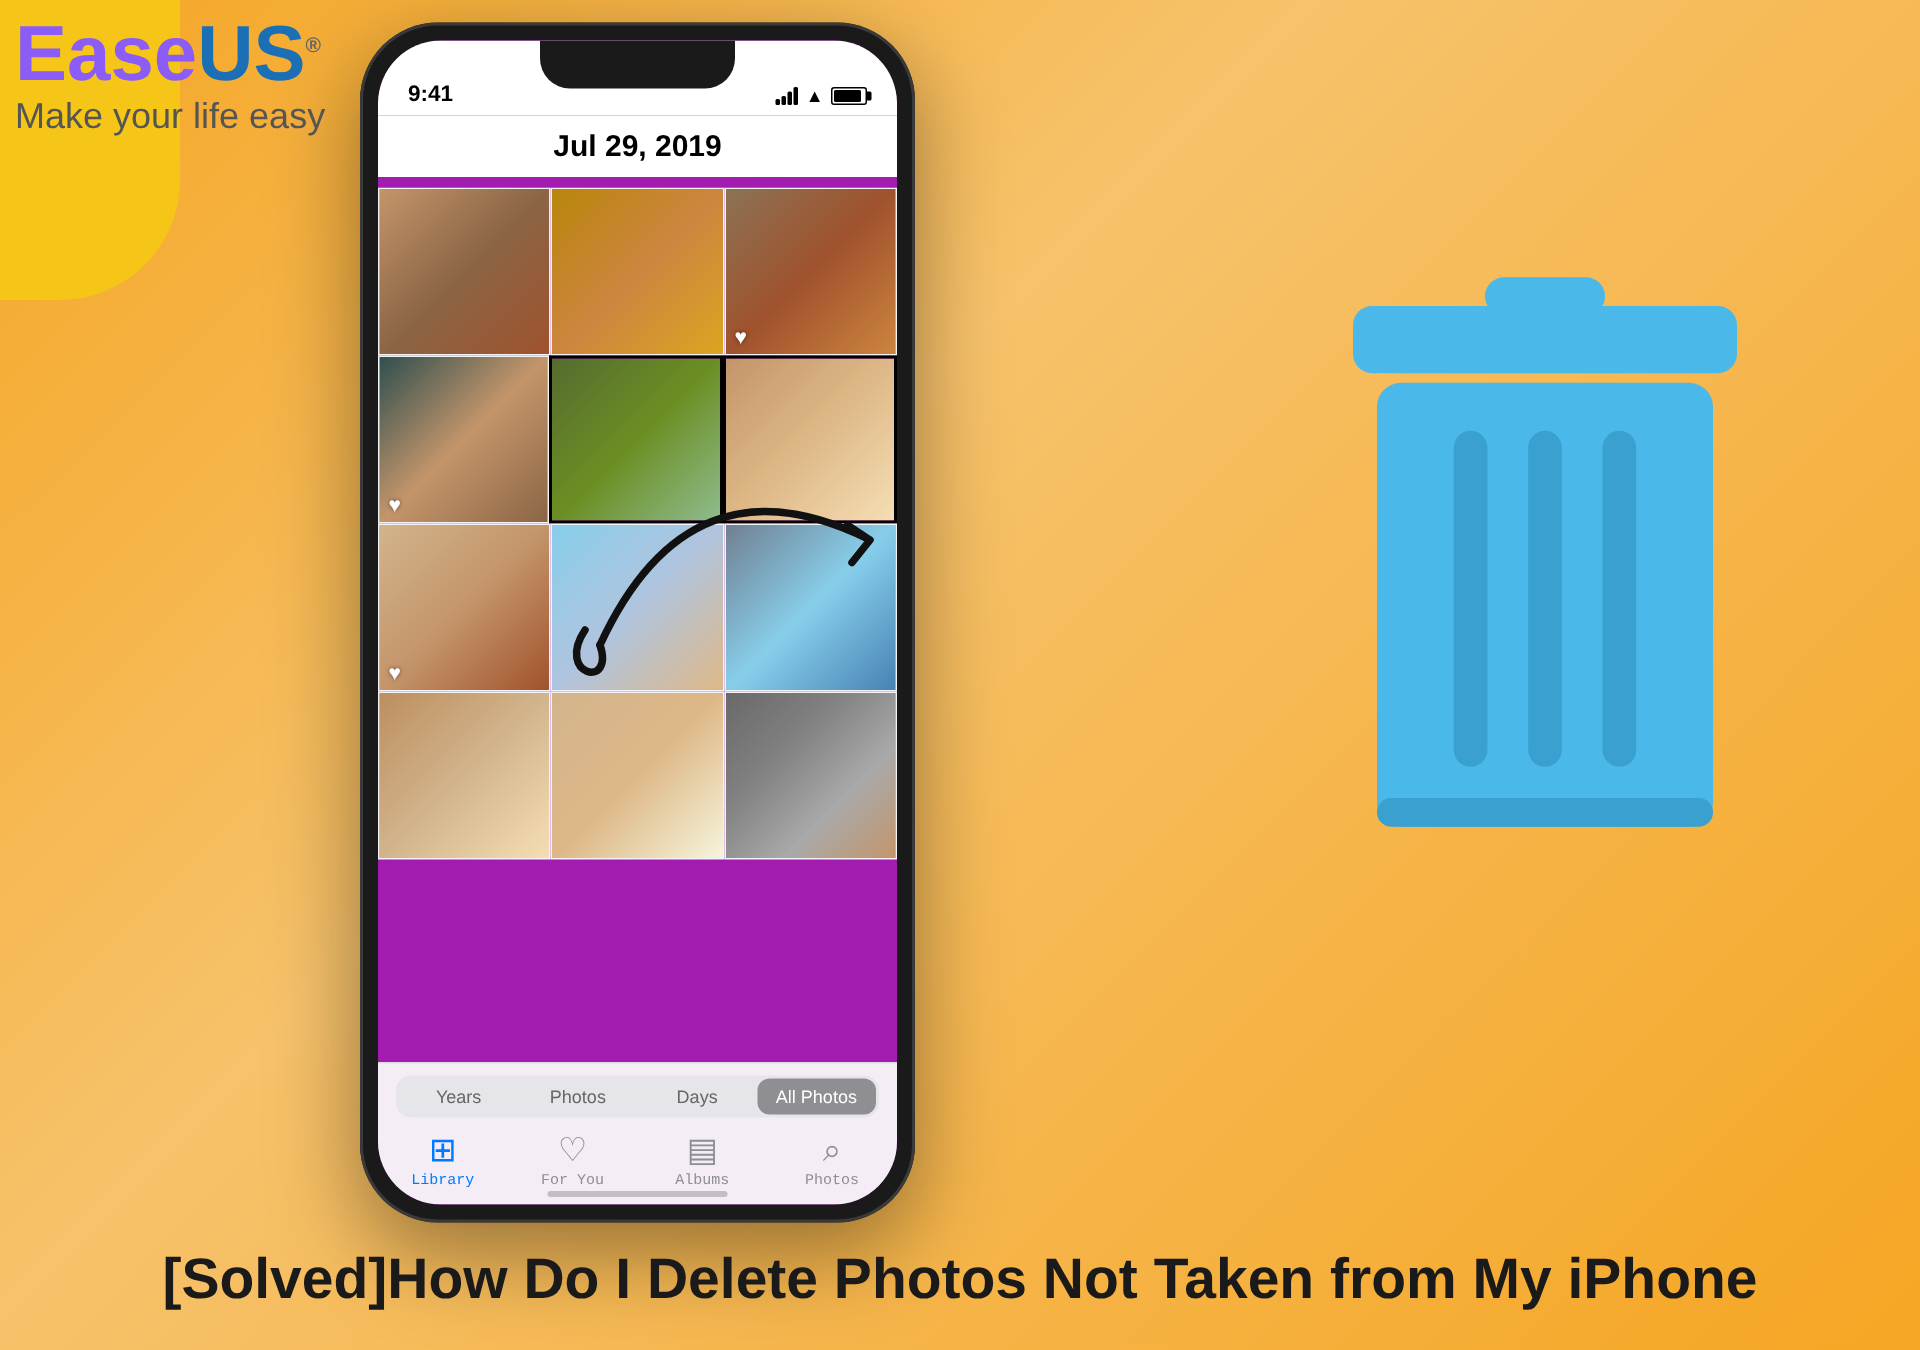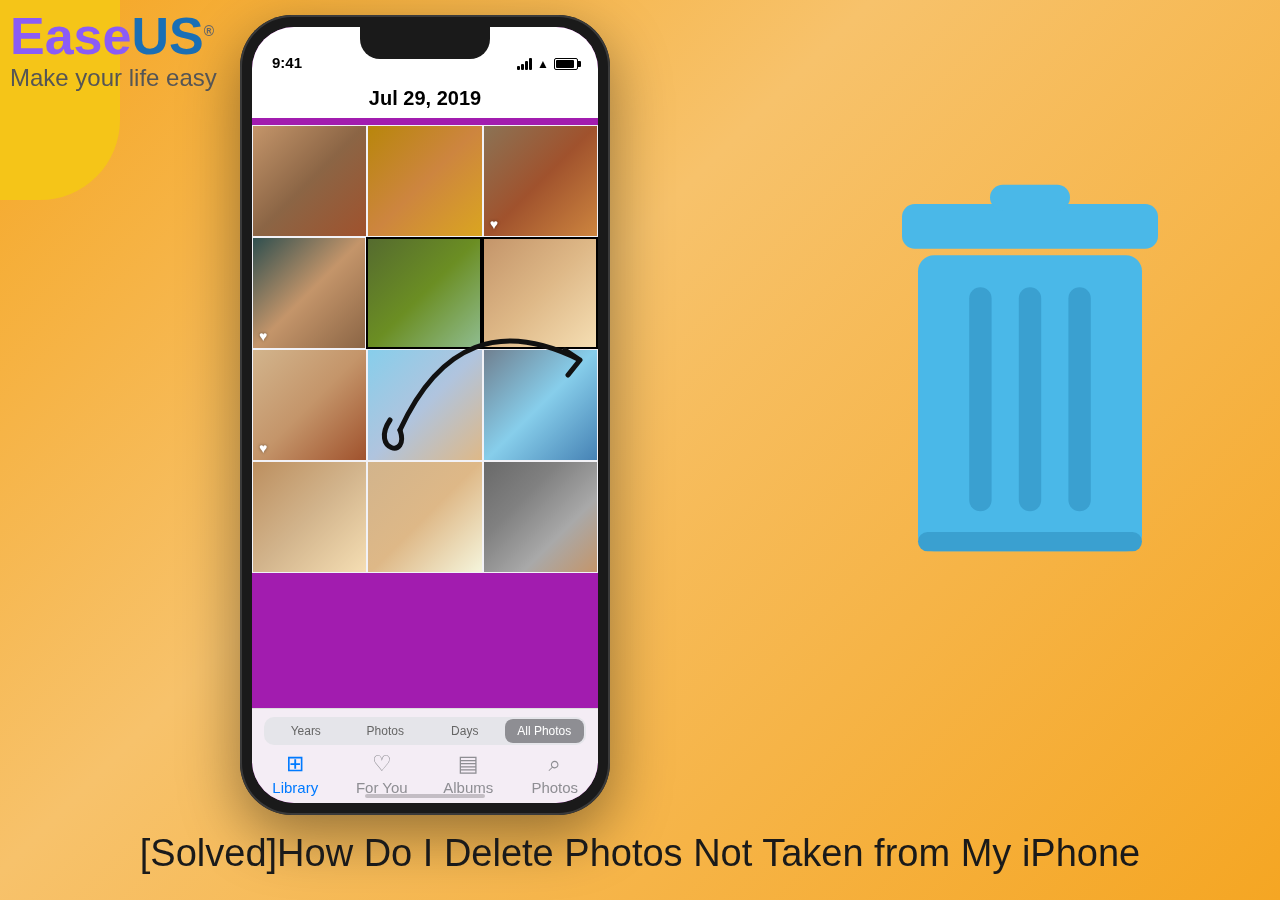--- a/index.html
+++ b/index.html
@@ -336,22 +336,23 @@
       align-items: center;
       justify-content: center;
       gap: 2px;
     }
 
     .nav-tab-icon {
       font-size: 22px;
     }
 
     .nav-tab-label {
-      font-size: 15px;
+      font-size: 10px;
       color: #8e8e93;
+      font-family: Liberation Mono, monospace;
     }
 
     .nav-tab.active .nav-tab-label {
       color: #007aff;
     }
 
     .nav-tab.active .nav-tab-icon {
       color: #007aff;
     }
 
@@ -377,21 +378,21 @@
     }
 
     
     .page-title {
       position: absolute;
       bottom: 25px;
       left: 0;
       right: 0;
       text-align: center;
       font-size: 38px;
-      font-weight: 400;
+      font-weight: 700;
       color: #1a1a1a;
     }
   </style>
 </head>
 <body>
 
 <div class="yellow-corner"></div>
 
 <div class="logo-area">
   <div class="logo-text">

